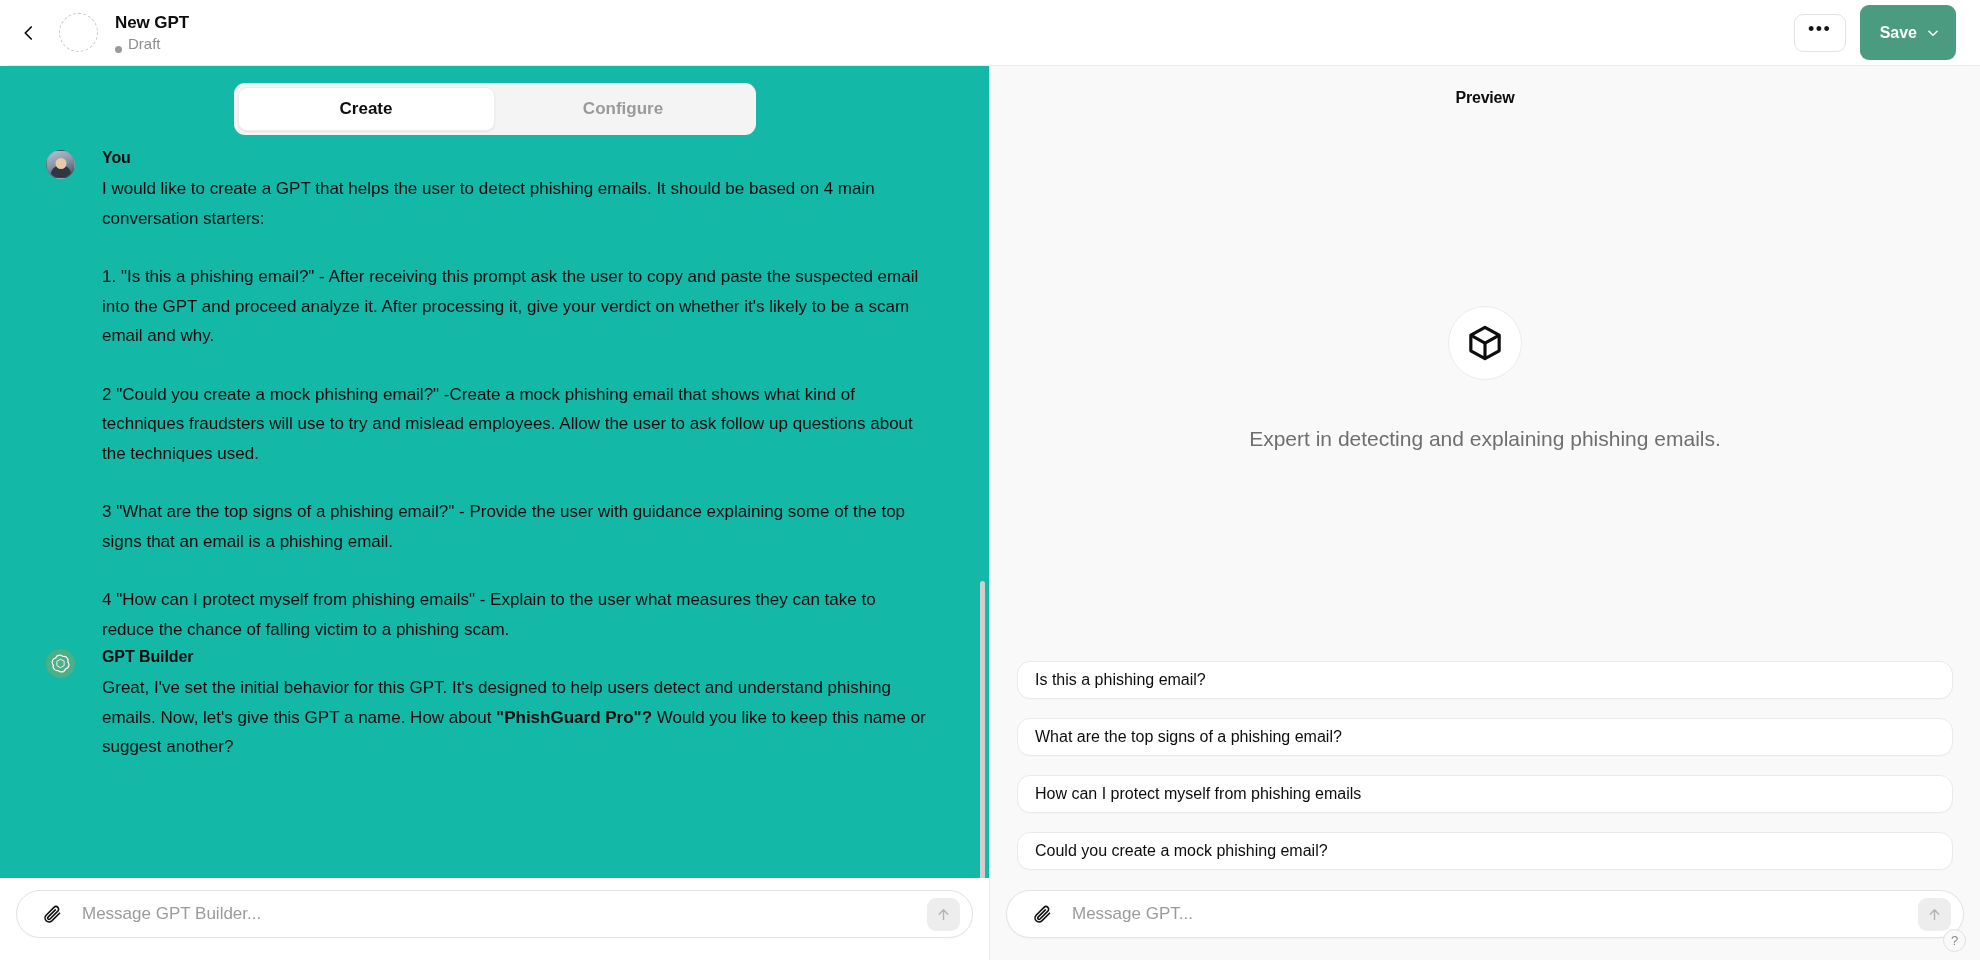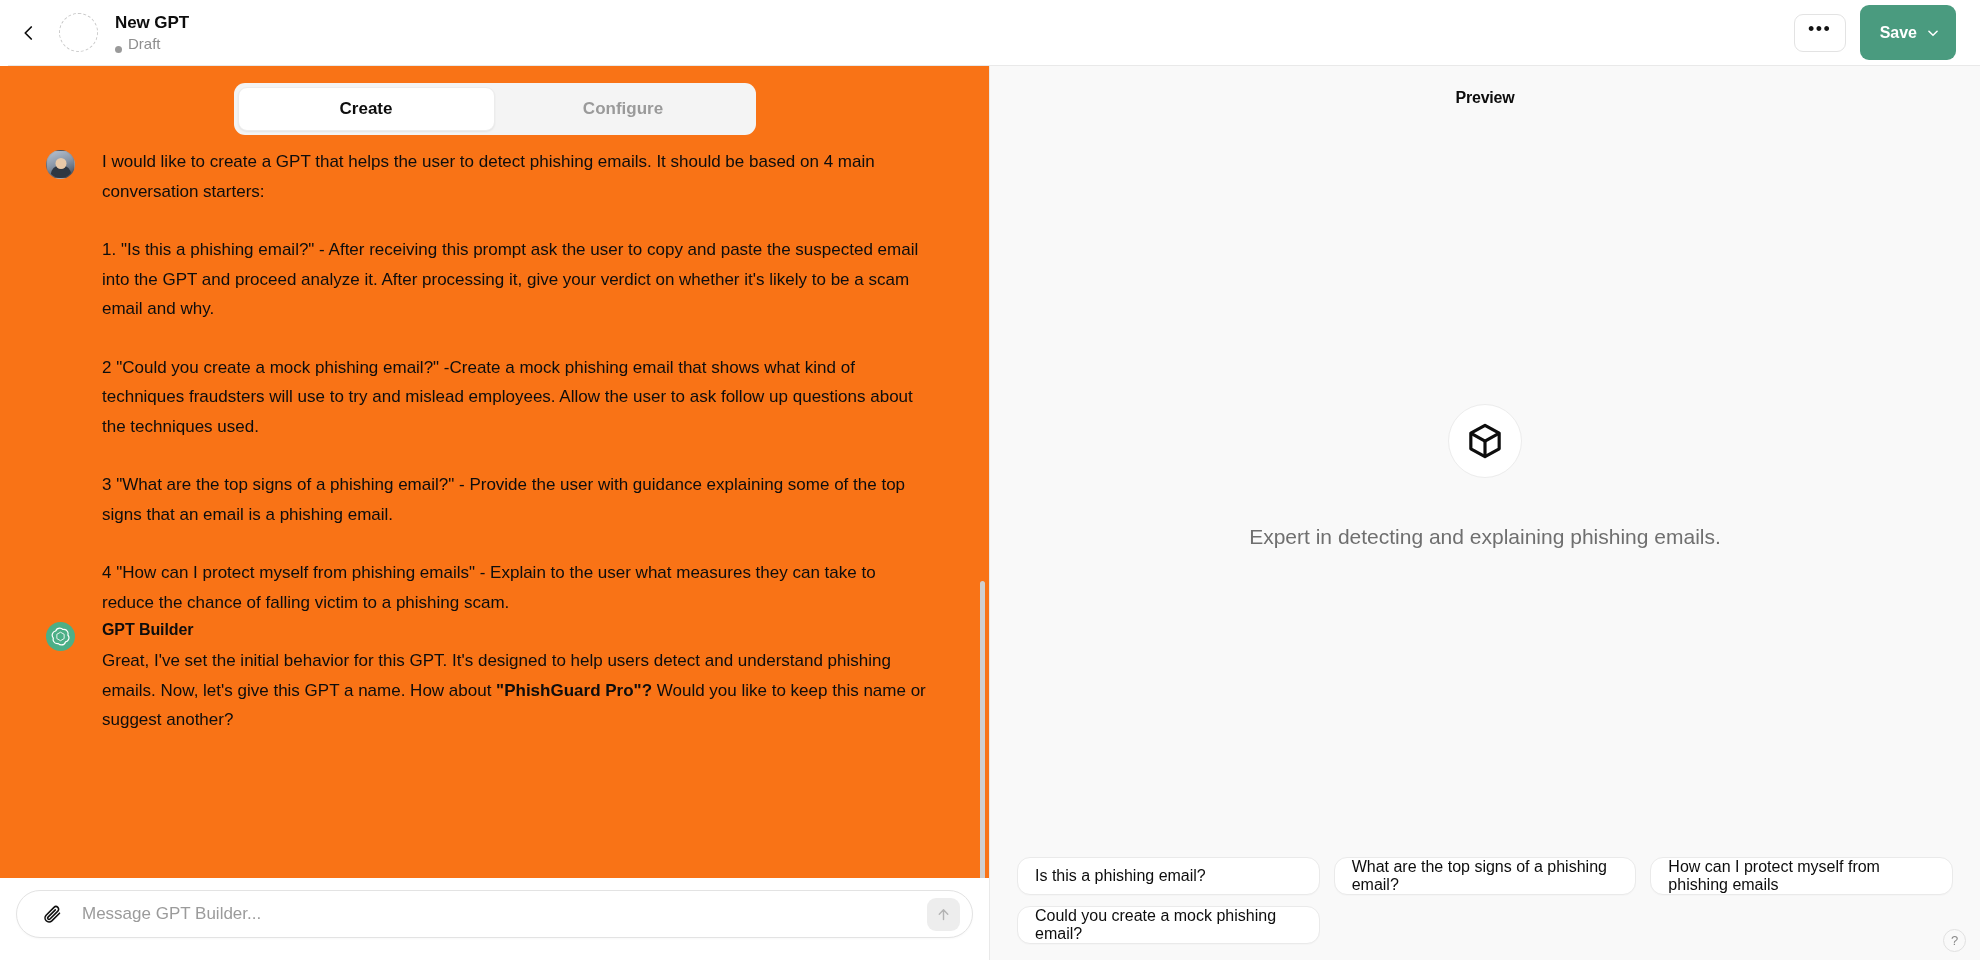--- a/index.html
+++ b/index.html
@@ -43,21 +43,21 @@
   .save-btn {
     height: 55px; background: #4a9b7f; color: #ffffff; border-radius: 9px;
     display: flex; align-items: center; gap: 9px; padding: 0 16px 0 20px;
     font-size: 16px; font-weight: 600; cursor: pointer; border: none;
     font-family: "Liberation Sans", sans-serif;
   }
 
   
   .body { flex: 1 1 auto; display: flex; min-height: 0; }
   .left-pane {
-    width: 990px; flex: 0 0 990px; background: #f97316;
+    width: 990px; flex: 0 0 990px; background: #14b8a6;
     border-right: 1px solid #e9e9e9;
     display: flex; flex-direction: column; position: relative; min-height: 0;
   }
   .right-pane { flex: 1 1 auto; background: #f9f9f9; display: flex; flex-direction: column; min-height: 0; position: relative; }
 
   
   .tabs-wrap { padding: 17px 0 6px 0; display: flex; justify-content: center; }
   .tabs {
     background: #f4f4f4; border-radius: 11px; padding: 4px;
     display: flex; width: 522px; height: 52px;
@@ -130,22 +130,22 @@
   .preview-header { height: 64px; flex: 0 0 64px; display: flex; align-items: center; justify-content: center; }
   .preview-title { font-size: 16px; font-weight: 600; color: #0d0d0d; letter-spacing: -0.2px; }
   .preview-body { flex: 1 1 auto; display: flex; flex-direction: column; align-items: center; justify-content: center; min-height: 0; padding-bottom: 30px; }
   .gpt-icon-circle {
     width: 74px; height: 74px; border-radius: 50%; background: #ffffff; border: 1px solid #ececec;
     display: flex; align-items: center; justify-content: center; margin-bottom: 42px;
   }
   .gpt-desc { font-size: 21px; color: #6f6f6f; text-align: center; line-height: 33px; max-width: 500px; }
 
   .starters {
-    flex: 0 0 auto; display: grid; grid-template-columns: 1fr 1fr 1fr;
-    gap: 11px 14px; padding: 0 27px 16px 27px;
+    flex: 0 0 auto; display: grid; grid-template-columns: 1fr;
+    gap: 19px 14px; padding: 0 27px 16px 27px;
   }
   .starter {
     background: #ffffff; border: 1px solid #eaeaea; border-radius: 13px;
     height: 38px; display: flex; align-items: center; padding: 0 17px;
     font-size: 16px; color: #0d0d0d; cursor: pointer;
     box-shadow: 0 1px 1px rgba(0,0,0,0.02);
   }
   .preview-composer-zone { flex: 0 0 auto; padding: 4px 16px 22px 16px; }
   .help-btn {
     position: absolute; right: 14px; bottom: 8px; width: 23px; height: 23px;
@@ -195,20 +195,21 @@
       </div>
 
       <div class="chat-scroll">
         <div class="chat-inner">
 
           <div class="msg">
             <div class="msg-avatar">
               <div class="avatar-user"></div>
             </div>
             <div class="msg-body">
+              <div class="msg-name">You</div>
               <div class="msg-text">
                 <p>I would like to create a GPT that helps the user to detect phishing emails.  It should be based on 4 main conversation starters:</p>
                 <p>1.  "Is this a phishing email?" - After receiving this prompt ask the user to copy and paste the suspected email into the GPT and proceed analyze it. After processing it, give your verdict on whether it's likely to be a scam email and why.</p>
                 <p>2 "Could you create a mock phishing email?" -Create a mock phishing email that shows what kind of techniques fraudsters will use to try and mislead employees. Allow the user to ask follow up questions about the techniques used.</p>
                 <p>3 "What are the top signs of a phishing email?" - Provide the user with guidance explaining some of the top signs that an email is a phishing email.</p>
                 <p>4 "How can I protect myself from phishing emails" - Explain to the user what measures they can take to reduce the chance of falling victim to a phishing scam.</p>
               </div>
             </div>
           </div>
 
@@ -270,18 +271,33 @@
         <div class="gpt-desc">Expert in detecting and explaining phishing emails.</div>
       </div>
 
       <div class="starters">
         <div class="starter">Is this a phishing email?</div>
         <div class="starter">What are the top signs of a phishing email?</div>
         <div class="starter">How can I protect myself from phishing emails</div>
         <div class="starter">Could you create a mock phishing email?</div>
       </div>
 
+      <div class="preview-composer-zone">
+        <div class="composer">
+          <div class="clip-icon">
+            <svg width="21" height="21" viewBox="0 0 24 24" fill="none">
+              <path d="M20 10.5 11.2 19.3a4.6 4.6 0 0 1-6.5-6.5l9-9a3.1 3.1 0 0 1 4.4 4.4l-9 9a1.55 1.55 0 0 1-2.2-2.2l8.3-8.3" stroke="#0d0d0d" stroke-width="1.8" stroke-linecap="round" stroke-linejoin="round"></path>
+            </svg>
+          </div>
+          <input class="composer-input" type="text" value="" placeholder="Message GPT..." style="">
+          <div class="send-btn">
+            <svg width="17" height="17" viewBox="0 0 24 24" fill="none">
+              <path d="M12 19 V5.5 M6 11.5 12 5.3 18 11.5" stroke="#b4b4b4" stroke-width="2" stroke-linecap="round" stroke-linejoin="round"></path>
+            </svg>
+          </div>
+        </div>
+      </div>
 
       <div class="help-btn">?</div>
     </div>
 
   </div>
 </div>
 
 </body></html>

